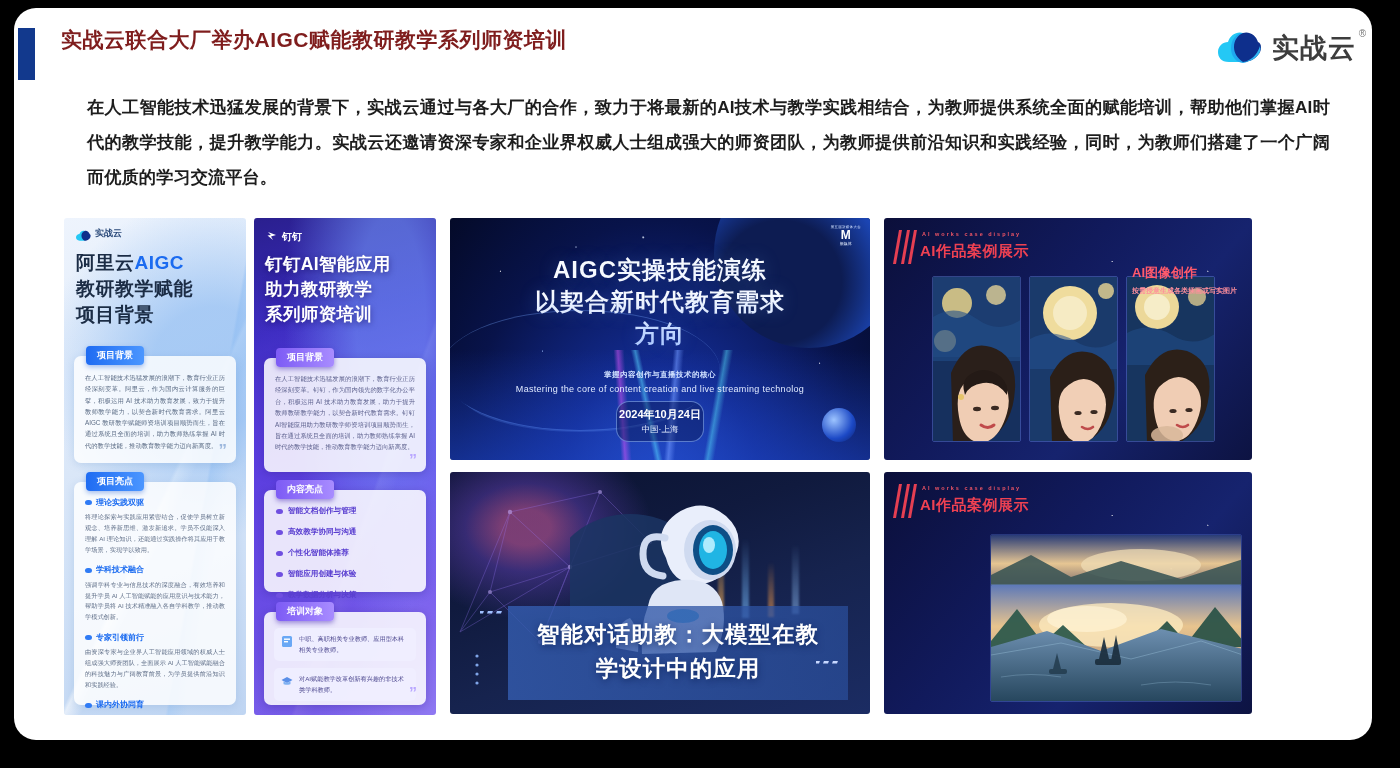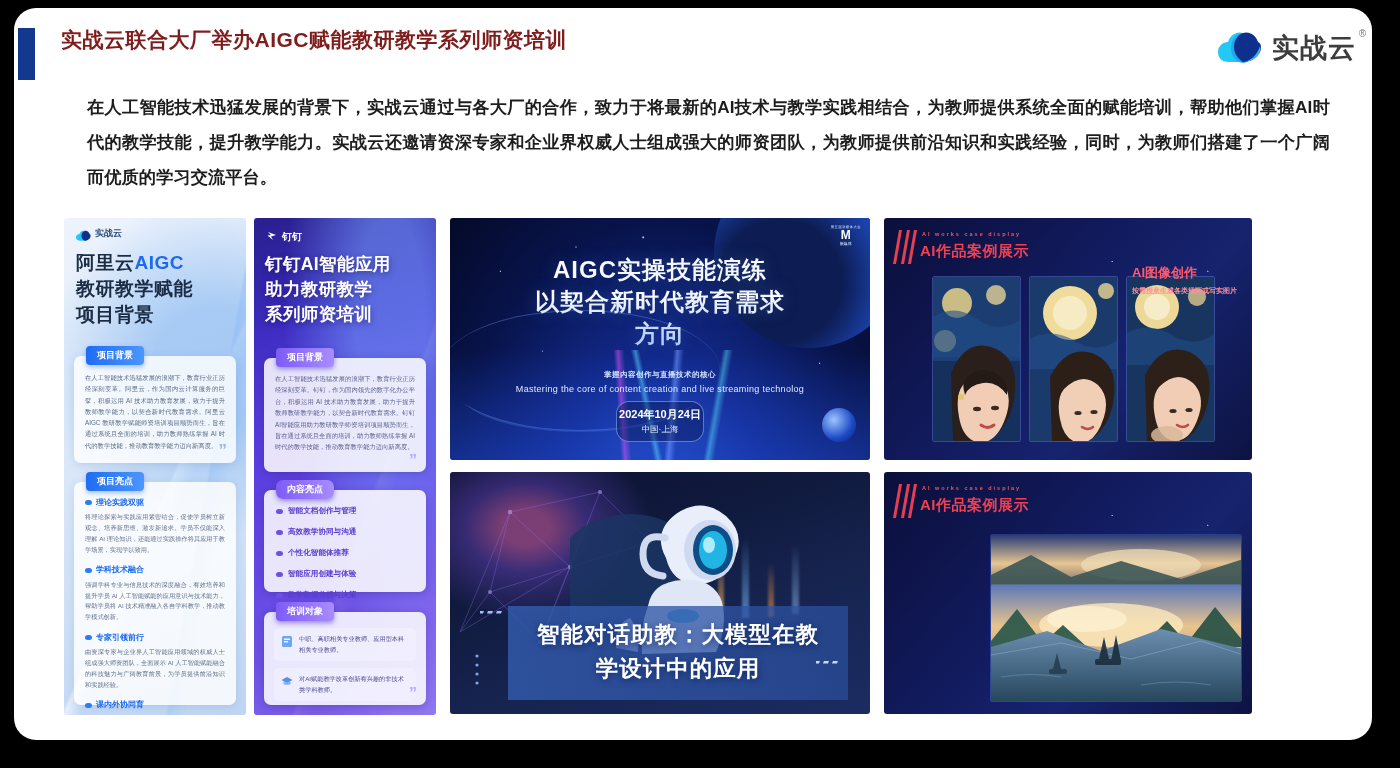--- a/index.html
+++ b/index.html
@@ -320,21 +320,21 @@
           <div>助力教研教学</div>
           <div>系列师资培训</div>
         </div>
 
         <div class="p2-tag" style="left:22px;top:130px;">项目背景</div>
         <div class="p2-card" style="top:140px;height:114px;">
           <div class="p2-body">在人工智能技术迅猛发展的浪潮下，教育行业正历经深刻变革。钉钉，作为国内领先的数字化办公平台，积极运用 AI 技术助力教育发展，助力于提升教师教研教学能力，以契合新时代教育需求。钉钉AI智能应用助力教研教学师资培训项目顺势而生，旨在通过系统且全面的培训，助力教师熟练掌握 AI 时代的教学技能，推动教育教学能力迈向新高度。</div>
           <div class="quote-v" style="right:9px;bottom:3px;">”</div>
         </div>
 
-        <div class="p2-tag" style="left:22px;top:262px;border-radius:7px;">内容亮点</div>
+        <div class="p2-tag" style="left:22px;top:262px;">内容亮点</div>
         <div class="p2-card" style="top:272px;height:102px;">
           <div style="padding:16px 12px 6px;">
             <div class="p2-bullet">智能文档创作与管理</div>
             <div class="p2-bullet">高效教学协同与沟通</div>
             <div class="p2-bullet">个性化智能体推荐</div>
             <div class="p2-bullet">智能应用创建与体验</div>
             <div class="p2-bullet">教学数据分析与决策</div>
           </div>
         </div>
 

